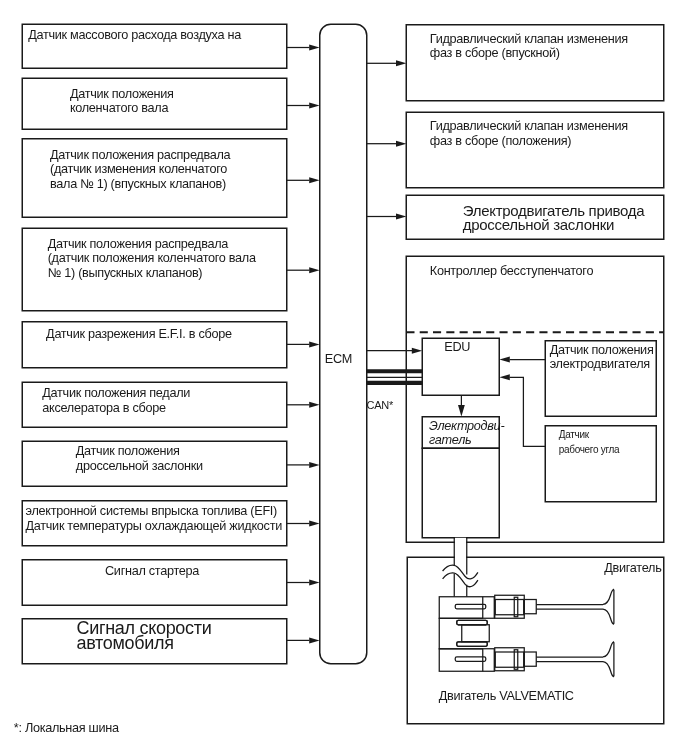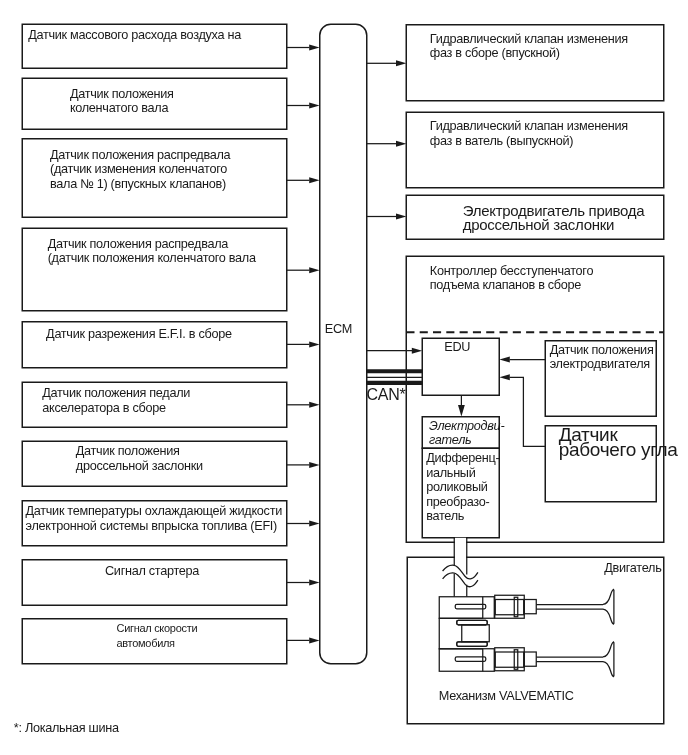--- a/index.html
+++ b/index.html
@@ -108,34 +108,33 @@
 <rect class="ln" x="455.25" y="656.75" width="30.5" height="4.5" rx="1.5" fill="#fff"></rect>
 <rect class="ln" x="456.75" y="620.25" width="30.5" height="4.5" rx="1.5" fill="#fff"></rect>
 <rect class="ln" x="456.75" y="641.75" width="30.5" height="4.5" rx="1.5" fill="#fff"></rect>
 <rect class="ln" x="461.75" y="624.75" width="27.50" height="17.00" fill="#fff"></rect>
 <rect class="ln" x="456.75" y="620.25" width="30.5" height="4.5" rx="1.5" fill="none"></rect>
 <rect class="ln" x="456.75" y="641.75" width="30.5" height="4.5" rx="1.5" fill="none"></rect>
 </svg>
 <div class="txt" style="left:28.2px;top:27.5px;font-size:12.7px;line-height:14.4px;letter-spacing:-0.3px;"><div>Датчик массового расхода воздуха на</div></div>
 <div class="txt" style="left:69.9px;top:86.7px;font-size:12.7px;line-height:14.4px;letter-spacing:-0.3px;"><div>Датчик положения</div><div>коленчатого вала</div></div>
 <div class="txt" style="left:50.0px;top:147.9px;font-size:12.7px;line-height:14.4px;letter-spacing:-0.3px;"><div>Датчик положения распредвала</div><div>(датчик изменения коленчатого</div><div>вала № 1) (впускных клапанов)</div></div>
-<div class="txt" style="left:47.7px;top:236.9px;font-size:12.7px;line-height:14.4px;letter-spacing:-0.3px;"><div>Датчик положения распредвала</div><div>(датчик положения коленчатого вала</div></div>
+<div class="txt" style="left:47.7px;top:236.9px;font-size:12.7px;line-height:14.4px;letter-spacing:-0.3px;"><div>Датчик положения распредвала</div><div>(датчик положения коленчатого вала</div><div>№ 1) (выпускных клапанов)</div></div>
 <div class="txt" style="left:46.1px;top:327.0px;font-size:12.7px;line-height:14.4px;letter-spacing:-0.3px;"><div>Датчик разрежения E.F.I. в сборе</div></div>
 <div class="txt" style="left:42.3px;top:386.2px;font-size:12.7px;line-height:14.4px;letter-spacing:-0.3px;"><div>Датчик положения педали</div><div>акселератора в сборе</div></div>
 <div class="txt" style="left:75.8px;top:444.4px;font-size:12.7px;line-height:14.4px;letter-spacing:-0.3px;"><div>Датчик положения</div><div>дроссельной заслонки</div></div>
-<div class="txt" style="left:25.5px;top:504.2px;font-size:12.7px;line-height:14.4px;letter-spacing:-0.3px;"><div>Датчик температуры охлаждающей жидкости</div><div>электронной системы впрыска топлива (EFI)</div></div>
+<div class="txt" style="left:25.5px;top:504.2px;font-size:12.7px;line-height:14.4px;letter-spacing:-0.3px;"><div>электронной системы впрыска топлива (EFI)</div><div>Датчик температуры охлаждающей жидкости</div></div>
 <div class="txt" style="left:105.0px;top:564.0px;font-size:12.7px;line-height:14.4px;letter-spacing:-0.3px;text-align:right;"><div>Сигнал стартера</div></div>
-<div class="txt" style="left:76.5px;top:621.4px;font-size:11px;line-height:14.4px;letter-spacing:-0.3px;margin-left:40px;"><div>Сигнал скорости</div><div>автомобиля</div></div>
-<div class="txt" style="left:324.8px;top:322px;font-size:12.7px;line-height:14.4px;letter-spacing:-0.3px">ECM</div>
-<div class="txt" style="left:366.6px;top:388px;font-size:16px;line-height:14.4px;letter-spacing:-0.3px">CAN*</div>
+<div class="txt" style="left:76.5px;top:621.4px;font-size:18px;line-height:14.4px;letter-spacing:-0.3px;"><div>Сигнал скорости</div><div>автомобиля</div></div>
+<div class="txt" style="left:324.8px;top:352px;font-size:12.7px;line-height:14.4px;letter-spacing:-0.3px">ECM</div>
+<div class="txt" style="left:366.6px;top:398px;font-size:11px;line-height:14.4px;letter-spacing:-0.3px">CAN*</div>
 <div class="txt" style="left:429.8px;top:31.6px;font-size:12.7px;line-height:14.4px;letter-spacing:-0.3px;"><div>Гидравлический клапан изменения</div><div>фаз в сборе (впускной)</div></div>
-<div class="txt" style="left:429.8px;top:119.2px;font-size:12.7px;line-height:14.4px;letter-spacing:-0.3px;"><div>Гидравлический клапан изменения</div><div>фаз в ватель (выпускной)</div></div>
+<div class="txt" style="left:429.8px;top:119.2px;font-size:12.7px;line-height:14.4px;letter-spacing:-0.3px;"><div>Гидравлический клапан изменения</div><div>фаз в сборе (положения)</div></div>
 <div class="txt" style="left:462.8px;top:203.8px;font-size:15px;line-height:14.4px;letter-spacing:-0.3px;"><div>Электродвигатель привода</div><div>дроссельной заслонки</div></div>
-<div class="txt" style="left:429.8px;top:263.6px;font-size:12.7px;line-height:14.4px;letter-spacing:-0.3px;"><div>Контроллер бесступенчатого</div><div>подъема клапанов в сборе</div></div>
+<div class="txt" style="left:429.8px;top:263.6px;font-size:12.7px;line-height:14.4px;letter-spacing:-0.3px;"><div>Контроллер бесступенчатого</div></div>
 <div class="txt" style="left:444.3px;top:339.6px;font-size:12.7px;line-height:14.4px;letter-spacing:-0.3px">EDU</div>
 <div class="txt" style="left:429.0px;top:418.6px;font-size:12.7px;line-height:14.4px;letter-spacing:-0.3px;font-style:italic;"><div>Электродви-</div><div>гатель</div></div>
-<div class="txt" style="left:426.2px;top:451.4px;font-size:12.7px;line-height:14.4px;letter-spacing:-0.3px;"><div>Дифференц-</div><div>иальный</div><div>роликовый</div><div>преобразо-</div><div>ватель</div></div>
 <div class="txt" style="left:549.7px;top:343.0px;font-size:12.7px;line-height:14.4px;letter-spacing:-0.3px;"><div>Датчик положения</div><div>электродвигателя</div></div>
-<div class="txt" style="left:558.7px;top:428.4px;font-size:19px;line-height:14.4px;letter-spacing:-0.3px;"><div>Датчик</div><div>рабочего угла</div></div>
+<div class="txt" style="left:558.7px;top:428.4px;font-size:10px;line-height:14.4px;letter-spacing:-0.3px;"><div>Датчик</div><div>рабочего угла</div></div>
 <div class="txt" style="left:604.3px;top:561.0px;font-size:12.7px;line-height:14.4px;letter-spacing:-0.3px">Двигатель</div>
-<div class="txt" style="left:438.8px;top:688.6px;font-size:12.7px;line-height:14.4px;letter-spacing:-0.3px">Механизм VALVEMATIC</div>
+<div class="txt" style="left:438.8px;top:688.6px;font-size:12.7px;line-height:14.4px;letter-spacing:-0.3px">Двигатель VALVEMATIC</div>
 <div class="txt" style="left:13.8px;top:720.6px;font-size:12.7px;line-height:14.4px;letter-spacing:-0.3px">*: Локальная шина</div>
 </div>
 
 </body></html>

